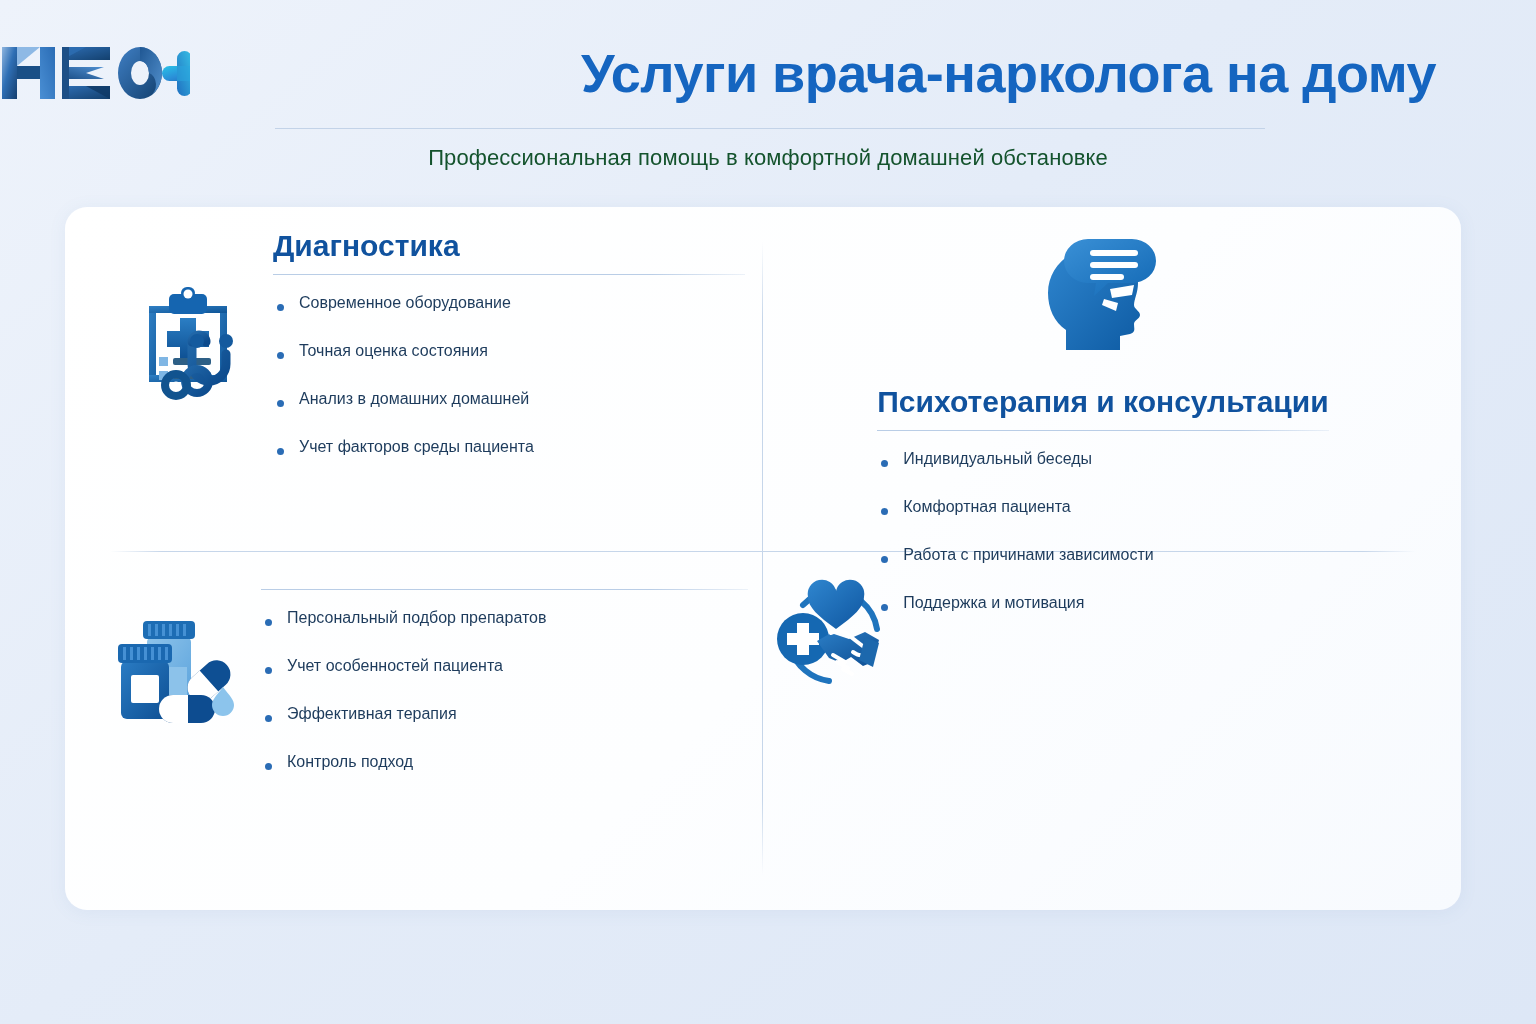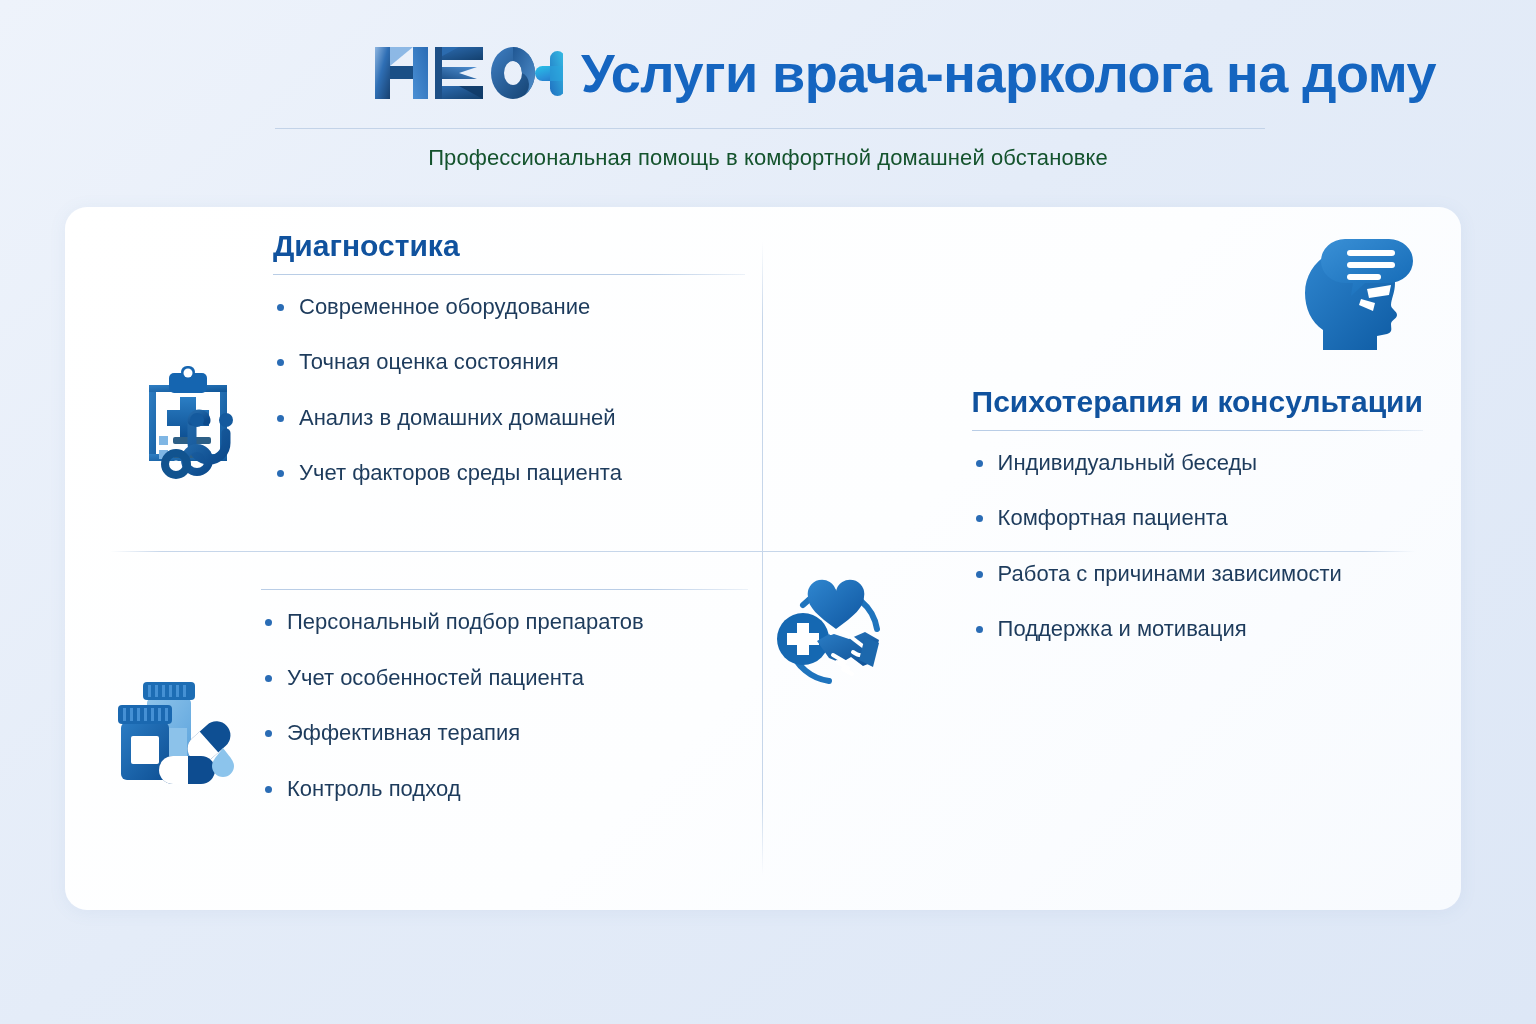--- a/index.html
+++ b/index.html
@@ -23,21 +23,21 @@
     width: 1536px;
     height: 200px;
   }
   .brand-row {
     position: absolute;
     left: 0;
     top: 38px;
     width: 1436px;
     display: flex;
     align-items: center;
-    justify-content: flex-end;
+    justify-content: space-between;
     gap: 18px;
   }
   .logo {
     display: flex;
     align-items: center;
     gap: 2px;
     height: 70px;
   }
   .logo svg { display: block; }
   .page-title {
@@ -95,21 +95,21 @@
     left: 45px;
     top: 344px;
     width: 1306px;
     height: 1px;
     background: linear-gradient(to right, rgba(198,214,234,0) 0%, #c6d6ea 4%, #c6d6ea 96%, rgba(198,214,234,0) 100%);
   }
 
   .card {
     position: absolute;
     display: flex;
-    align-items: flex-end;
+    align-items: center;
     gap: 22px;
   }
   .card-1 { left: 60px;  top: 18px;  width: 620px; }
   .card-2 { left: 718px; top: 18px;  width: 640px; flex-direction: column; }
   .card-3 { left: 48px;  top: 368px; width: 635px; }
   .card-4 { left: 708px; top: 362px; width: 650px; }
 
   .card-icon {
     flex: 0 0 auto;
     width: 126px;
@@ -139,21 +139,21 @@
     background: linear-gradient(to right, #b9cde6 0%, #b9cde6 80%, rgba(185,205,230,0.25) 100%);
   }
   .bullets {
     list-style: none;
     margin: 0;
     padding: 18px 0 0 0;
   }
   .bullets li {
     position: relative;
     padding-left: 26px;
-    font-size: 22px;
+    font-size: 16px;
     color: #1d3b5c;
     line-height: 1.25;
     margin-bottom: 28px;
     white-space: nowrap;
   }
   .bullets li:last-child { margin-bottom: 0; }
   .bullets li::before {
     content: "";
     position: absolute;
     left: 4px;

